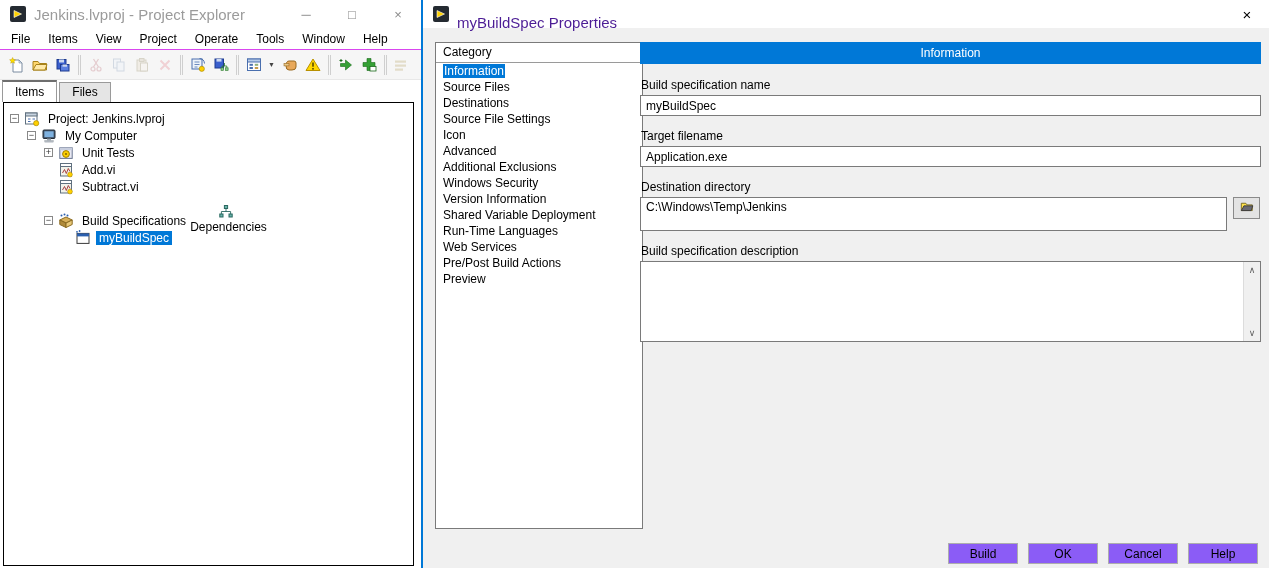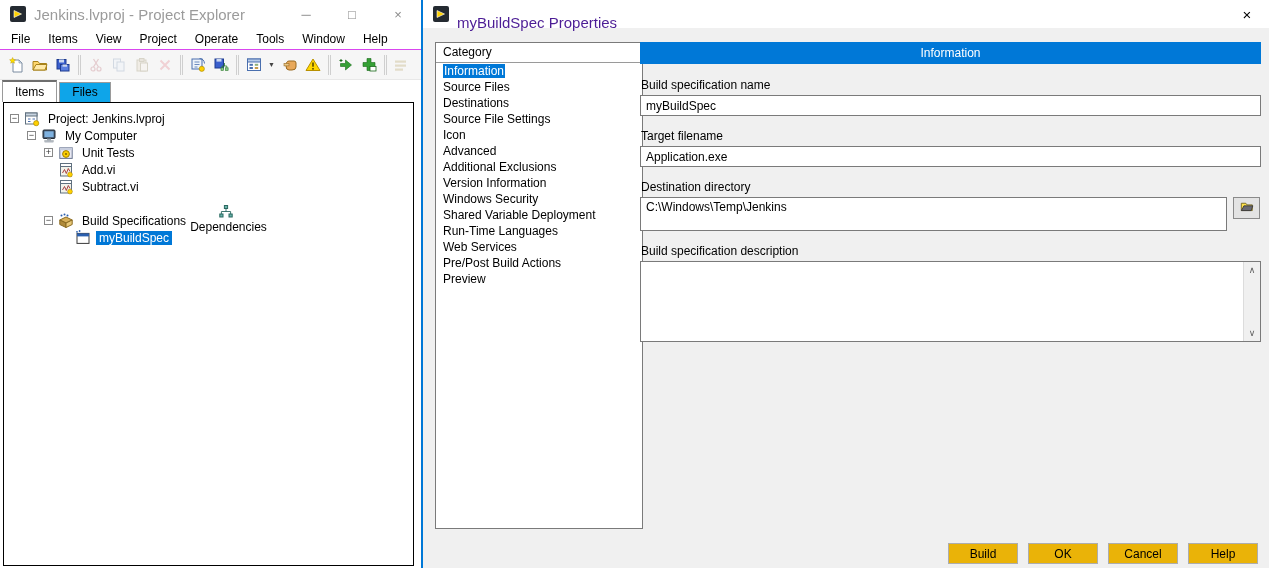--- a/index.html
+++ b/index.html
@@ -22,21 +22,21 @@
   .menu-item { padding:3px 9px; font-size:12px; }
   .toolbar { height:30px; display:flex; align-items:center; background:#f6f6f6;
              border-bottom:1px solid #e8e8e8; padding-left:3px; overflow:hidden; }
   .tb-group { display:flex; align-items:center; gap:5px; padding:0 5px; }
   .tb-sep { width:3px; height:20px; border-left:1px solid #cfcfcf; border-right:1px solid #cfcfcf; margin:0 1px; }
   .tb-icon { width:18px; height:18px; display:inline-flex; align-items:center; justify-content:center; }
   .tb-icon.disabled { opacity:.45; }
   .tb-icon svg { width:16px; height:16px; }
   .dd-arrow { font-size:7px; color:#444; width:8px; }
   .tabbar { height:22px; display:flex; align-items:flex-end; background:#fff; padding-left:2px; }
-  .tab { padding:2px 12px 3px 12px; font-size:12px; background:#0ea5e9;
+  .tab { padding:2px 12px 3px 12px; font-size:12px; background:#e5e5e5;
          border:1px solid #9a9a9a; border-bottom:none; margin-right:2px; }
   .tab.active { background:#fff; border-top:2px solid #6e6e6e; padding-top:3px; }
   .tree-area { position:absolute; left:3px; right:7px; top:102px; bottom:2px;
                background:#fff; border:1px solid #000; overflow:hidden; padding-top:7px; }
   .tree-row { display:flex; align-items:center; height:17px; white-space:nowrap; }
   .expander { width:9px; height:9px; flex:0 0 9px; border:1px solid #888; background:#fff;
               display:inline-flex; align-items:center; justify-content:center;
               font-size:9px; line-height:7px; color:#333; margin-right:5px; }
   .expander.none { border:none; background:transparent; }
   .tree-icon { width:16px; height:16px; flex:0 0 16px; margin-right:5px; }
@@ -66,21 +66,21 @@
   .dest-box { width:587px; height:34px; border:1px solid #7a7a7a; background:#fff; padding:2px 5px; }
   .browse-btn { width:27px; height:22px; margin-left:6px; background:#e3e3e3;
                 border:1px solid #8a8a8a; display:flex; align-items:center; justify-content:center; }
   .browse-btn svg { width:16px; height:13px; }
   .desc-box { position:relative; width:621px; height:81px; border:1px solid #7a7a7a; background:#fff; }
   .vscroll { position:absolute; right:0; top:0; bottom:0; width:17px; background:#f0f0f0;
              border-left:1px solid #dcdcdc; display:flex; flex-direction:column;
              justify-content:space-between; align-items:center; }
   .scroll-arrow { font-size:9px; color:#606060; padding:3px 0; width:17px; text-align:center; }
   .button-row { position:absolute; right:11px; bottom:4px; display:flex; gap:10px; }
-  .dlg-btn { width:70px; height:21px; background:#eab308; border:1px solid #adadad;
+  .dlg-btn { width:70px; height:21px; background:#8b5cf6; border:1px solid #adadad;
              font:12px "Liberation Sans", sans-serif; display:flex; align-items:center;
              justify-content:center; }
 </style>
 </head>
 <body>
 
 <div class="window" id="explorer">
   <div class="titlebar">
     <span class="app-icon"><svg viewBox="0 0 16 16" xmlns="http://www.w3.org/2000/svg">
           <rect width="16" height="16" rx="2" fill="#242a31"></rect>
@@ -331,22 +331,22 @@
   <div class="category-panel">
     <div class="cat-header">Category</div>
     <div id="cat-items">
         <div class="cat-item"><span class="sel">Information</span></div>
         <div class="cat-item"><span>Source Files</span></div>
         <div class="cat-item"><span>Destinations</span></div>
         <div class="cat-item"><span>Source File Settings</span></div>
         <div class="cat-item"><span>Icon</span></div>
         <div class="cat-item"><span>Advanced</span></div>
         <div class="cat-item"><span>Additional Exclusions</span></div>
+        <div class="cat-item"><span>Windows Security</span></div>
         <div class="cat-item"><span>Version Information</span></div>
-        <div class="cat-item"><span>Windows Security</span></div>
         <div class="cat-item"><span>Shared Variable Deployment</span></div>
         <div class="cat-item"><span>Run-Time Languages</span></div>
         <div class="cat-item"><span>Web Services</span></div>
         <div class="cat-item"><span>Pre/Post Build Actions</span></div>
         <div class="cat-item"><span>Preview</span></div>
       </div>
   </div>
 
   <div class="main-panel">
     <div class="banner">Information</div>

